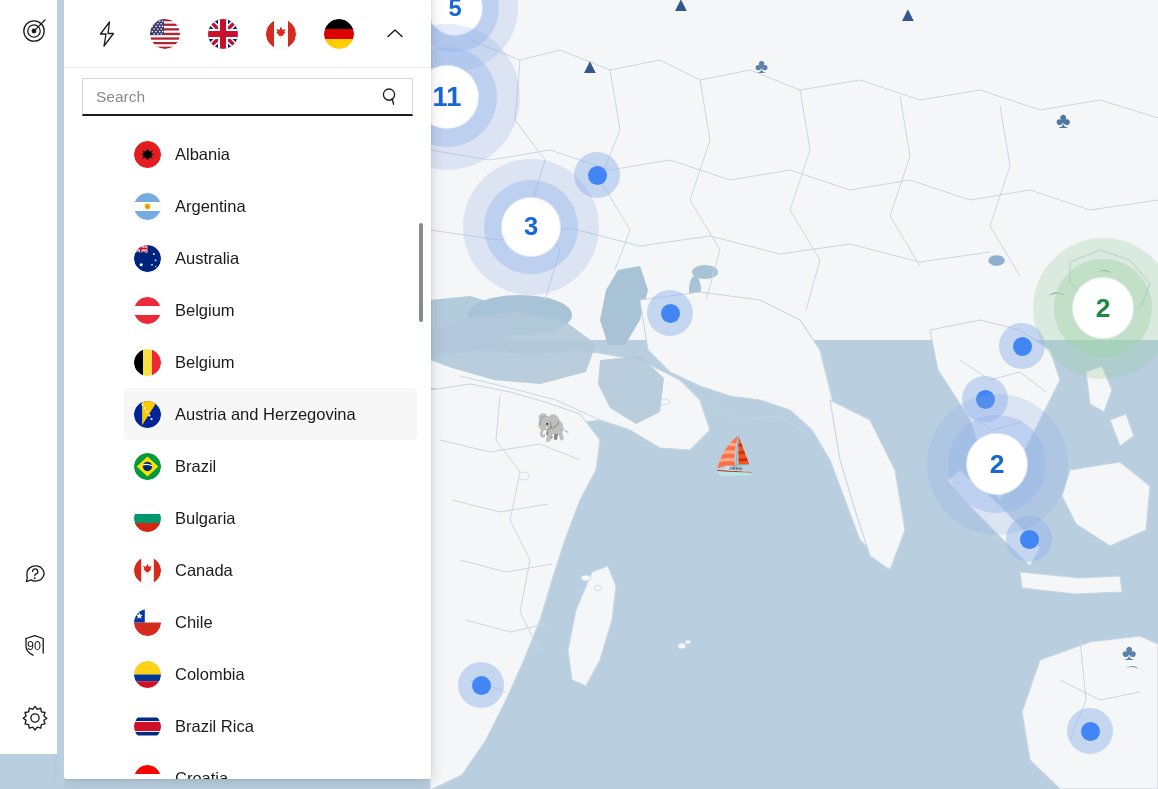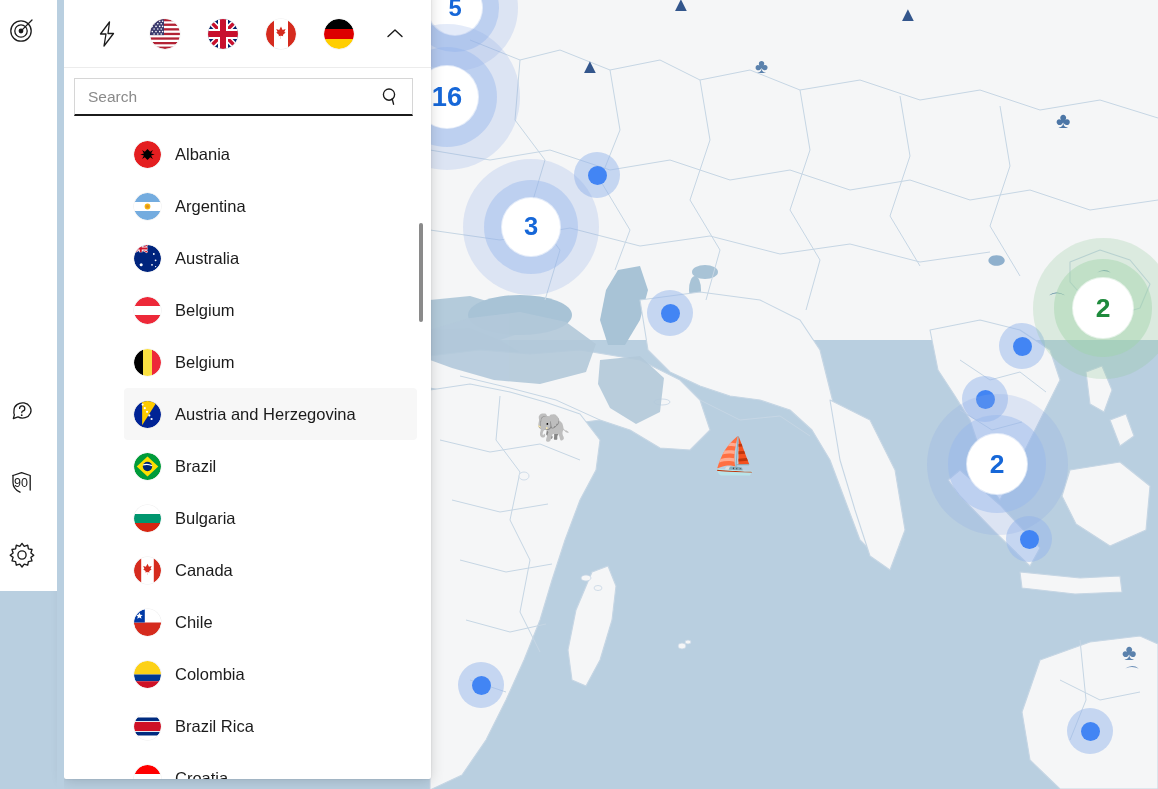--- a/index.html
+++ b/index.html
@@ -51,23 +51,23 @@
     border-radius:50%;
     display:flex; align-items:center; justify-content:center;
   }
   .dot .halo { position:absolute; border-radius:50%; background: rgba(150,182,236,.50); }
   .dot .pin  { position:relative; border-radius:50%; background:#4285f4; }
 
   .emoji-ico { position:absolute; color:#5b7fb0; line-height:1; user-select:none; }
 
   
   #rail {
-    position:absolute; left:0; top:0; width:57px; height:591px;
+    position:absolute; left:0; top:0; width:57px; height:754px;
     background:#ffffff;
-    display:flex; flex-direction:column; align-items:flex-start;
+    display:flex; flex-direction:column; align-items:flex-end;
     z-index: 30;
   }
   #rail .rail-top { margin-top:8px; }
   #rail .rail-bottom { margin-top:auto; padding-bottom:14px; display:flex; flex-direction:column; gap:28px; }
   .rail-btn {
     width:44px; height:44px;
     display:flex; align-items:center; justify-content:center;
     cursor:pointer; border-radius:4px;
     color:#1b1b1b;
   }
@@ -99,21 +99,21 @@
   .flag {
     width:30px; height:30px; border-radius:50%;
     overflow:hidden; display:block;
     box-shadow: 0 0 0 .5px rgba(0,0,0,.08);
   }
   .flag svg { display:block; width:30px; height:30px; }
   .flag-lg { width:27px; height:27px; border-radius:50%; overflow:hidden; box-shadow:0 0 0 .5px rgba(0,0,0,.08); flex:0 0 27px;}
   .flag-lg svg { display:block; width:27px; height:27px; }
 
   
-  #search-wrap { padding: 10px 18px 0 10px; }
+  #search-wrap { padding: 10px 18px 0 18px; }
   #search-box {
     position:relative;
     height:38px;
     border:1px solid #d6d6d6;
     border-bottom:2px solid #1b1b1b;
     background:#ffffff;
     display:flex; align-items:center;
   }
   #search-input {
     flex:1; border:none; outline:none; background:transparent;
@@ -354,21 +354,21 @@
           <span class="halo-o" style="width:126.9px;height:126.9px;left:0;top:0;opacity:.55;"></span>
           <span class="halo-i" style="width:87.48px;height:87.48px;left:19.71px;top:19.71px;opacity:.8;"></span>
           <span class="core" style="width:54px;height:54px;font-size:23.76px;">
             <span>5</span>
           </span>
         </div>
         <div class="cluster blue" style="left: 374.15px; top: 24.15px; width: 145.7px; height: 145.7px;">
           <span class="halo-o" style="width:145.70000000000002px;height:145.70000000000002px;left:0;top:0;opacity:.55;"></span>
           <span class="halo-i" style="width:100.44000000000001px;height:100.44000000000001px;left:22.630000000000003px;top:22.630000000000003px;opacity:.8;"></span>
           <span class="core" style="width:62px;height:62px;font-size:27.28px;">
-            <span>16</span>
+            <span>11</span>
           </span>
         </div>
         <div class="cluster blue" style="left: 462.85px; top: 158.85px; width: 136.3px; height: 136.3px;">
           <span class="halo-o" style="width:136.3px;height:136.3px;left:0;top:0;opacity:.55;"></span>
           <span class="halo-i" style="width:93.96000000000001px;height:93.96000000000001px;left:21.17px;top:21.17px;opacity:.8;"></span>
           <span class="core" style="width:58px;height:58px;font-size:25.52px;">
             <span>3</span>
           </span>
         </div>
         <div class="cluster green" style="left: 1032.5px; top: 237.5px; width: 141px; height: 141px;">

